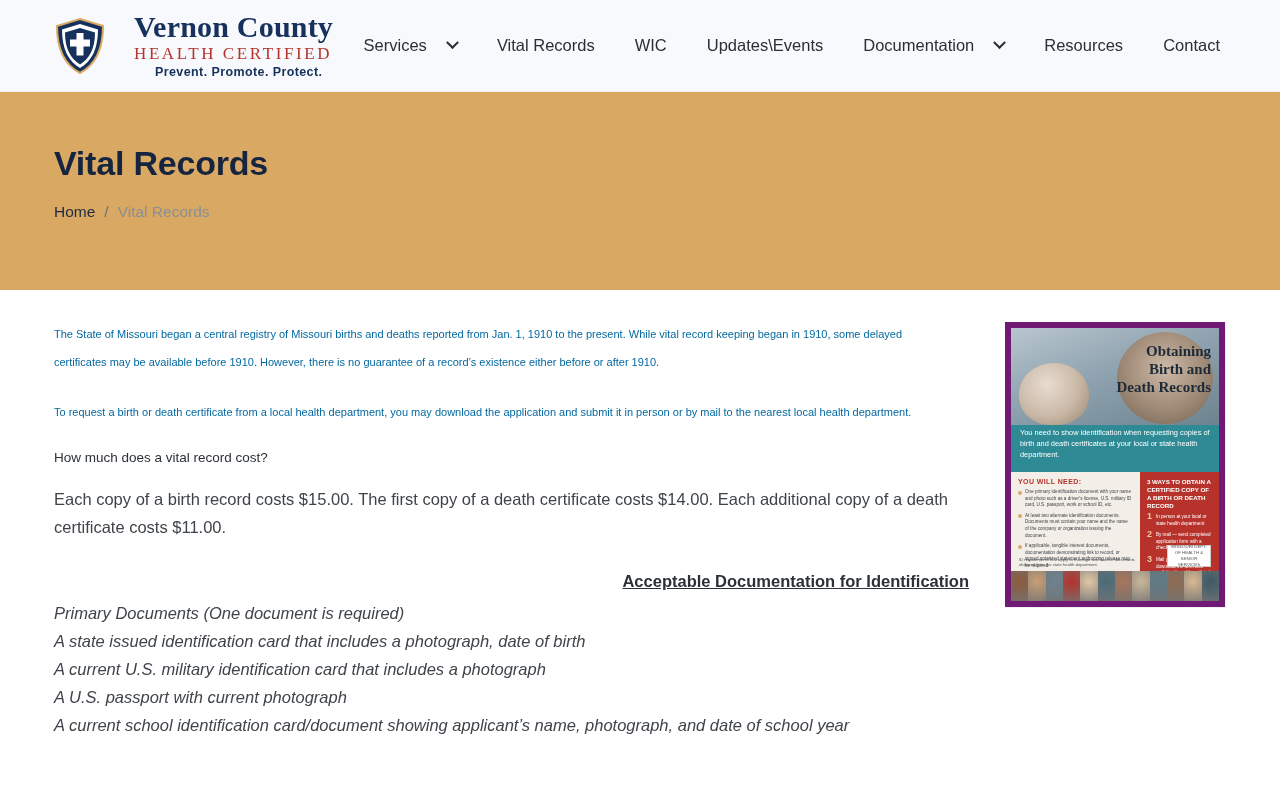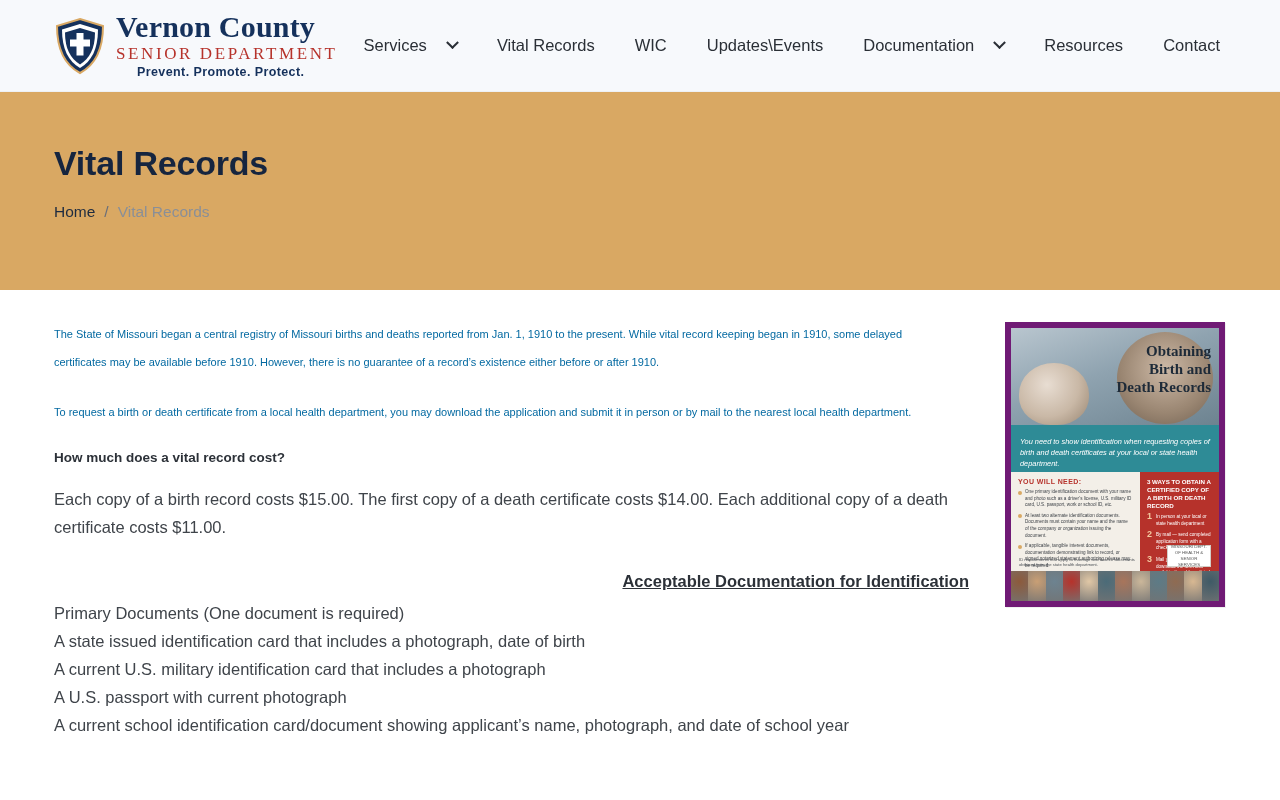--- a/index.html
+++ b/index.html
@@ -17,21 +17,21 @@
     height: 92px;
     background: #f7f9fc;
     display: flex;
     align-items: center;
     padding: 0 40px 0 54px;
     border-bottom: 1px solid #eef1f5;
   }
   .brand {
     display: flex;
     align-items: center;
-    gap: 10px;
+    gap: 28px;
     flex: 0 0 auto;
   }
   .shield {
     width: 52px; height: 58px;
     position: relative;
     flex: 0 0 auto;
   }
   .brand-text { line-height: 1; }
   .brand-title {
     font-size: 30px;
@@ -115,21 +115,21 @@
   .col-side { width: 220px; flex: 0 0 220px; padding-top: 2px; }
 
   .col-main p {
     margin: 0 12px 22px 0;
     font-size: 11px;
     line-height: 28px;
     color: #0369a1;
   }
   .q-label {
     font-size: 13.5px;
-    font-weight: 700;
+    font-weight: 400;
     color: #2c3138;
     margin: 0 0 4px 0;
     line-height: 20px;
   }
   .cost {
     margin: 17px 0 26px 0;
     font-size: 16.5px;
     line-height: 28px;
   }
   .sec-head {
@@ -138,20 +138,21 @@
     color: #2c3138;
     text-decoration: underline;
     margin: 0 0 4px 0;
     line-height: 28px;
     text-align: right;
   }
   .doc-line {
     font-size: 16.5px;
     line-height: 28px;
     color: #3f444a;
+    font-style: italic;
   }
 
   
   .flyer {
     width: 220px;
     height: 285px;
     border: 6px solid #701a75;
     background: #ffffff;
     position: relative;
     overflow: hidden;
@@ -187,22 +188,21 @@
     line-height: 18px;
     color: #1d2a38;
     z-index: 2;
   }
   .f-teal {
     position: absolute; top: 97px; left: 0; right: 0; height: 47px;
     background: #2e8b96;
     color: #ffffff;
     font-size: 7.4px;
     line-height: 11px;
-    padding: 11px 9px;
-    font-style: italic;
+    padding: 2px 9px;
   }
   .f-body {
     position: absolute; top: 144px; left: 0; right: 0; bottom: 30px;
     background: #f3efe8;
     display: flex;
   }
   .f-left {
     width: 62%;
     padding: 6px 7px;
   }
@@ -285,21 +285,21 @@
     <div class="shield">
       <svg width="52" height="58" viewBox="0 0 52 58">
         <path d="M26 2 L49 9 C49 33 41 48 26 56 C11 48 3 33 3 9 Z" fill="#15315c" stroke="#d9a863" stroke-width="2"></path>
         <path d="M26 7 L44 12.5 C44 32 37.5 44.5 26 51 C14.5 44.5 8 32 8 12.5 Z" fill="#ffffff"></path>
         <path d="M26 11 L41 15.6 C41 31.5 35.5 42 26 47.5 C16.5 42 11 31.5 11 15.6 Z" fill="#15315c"></path>
         <path d="M22.5 16 h7 v6.5 h6.5 v7 h-6.5 v9 h-7 v-9 H16 v-7 h6.5 Z" fill="#ffffff"></path>
       </svg>
     </div>
     <div class="brand-text">
       <div class="brand-title">Vernon County</div>
-      <div class="brand-sub">SENIOR DEPARTMENT</div>
+      <div class="brand-sub">HEALTH CERTIFIED</div>
       <div class="brand-tag">Prevent. Promote. Protect.</div>
     </div>
   </div>
 
   <nav class="nav">
     <div class="nav-item">
       <span>Services</span>
       <span class="caret"></span>
     </div>
     <div class="nav-item">

